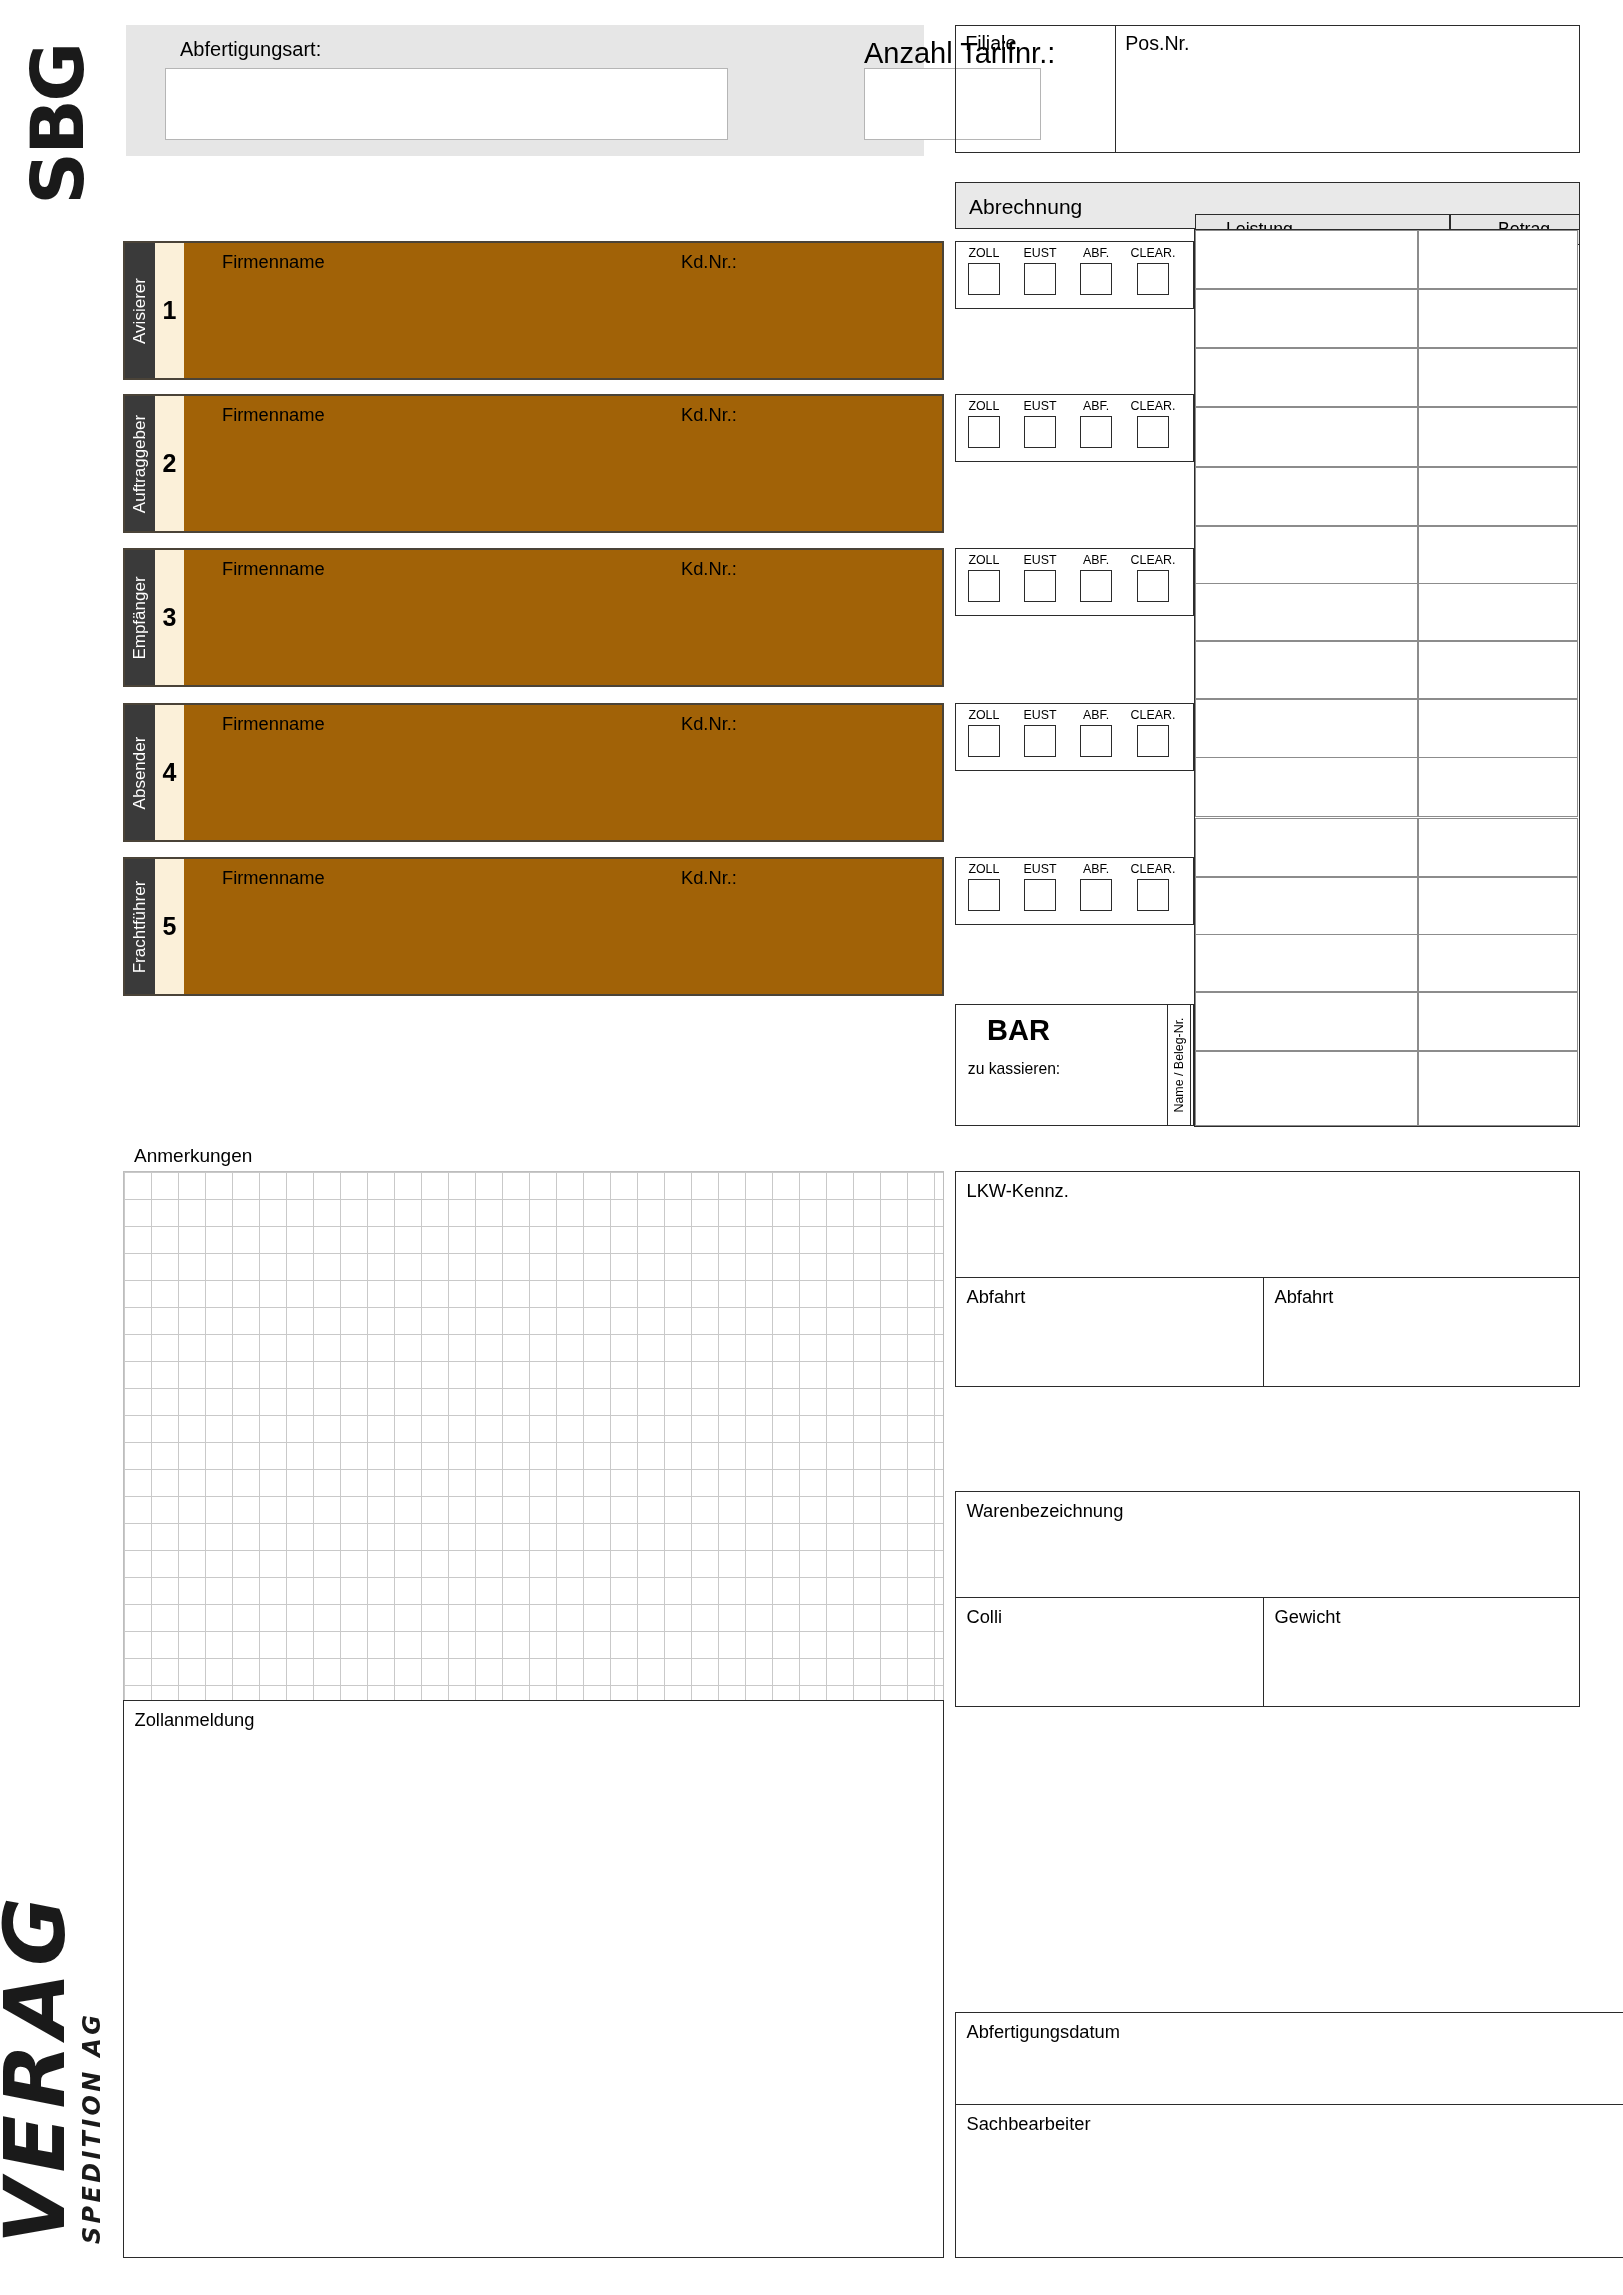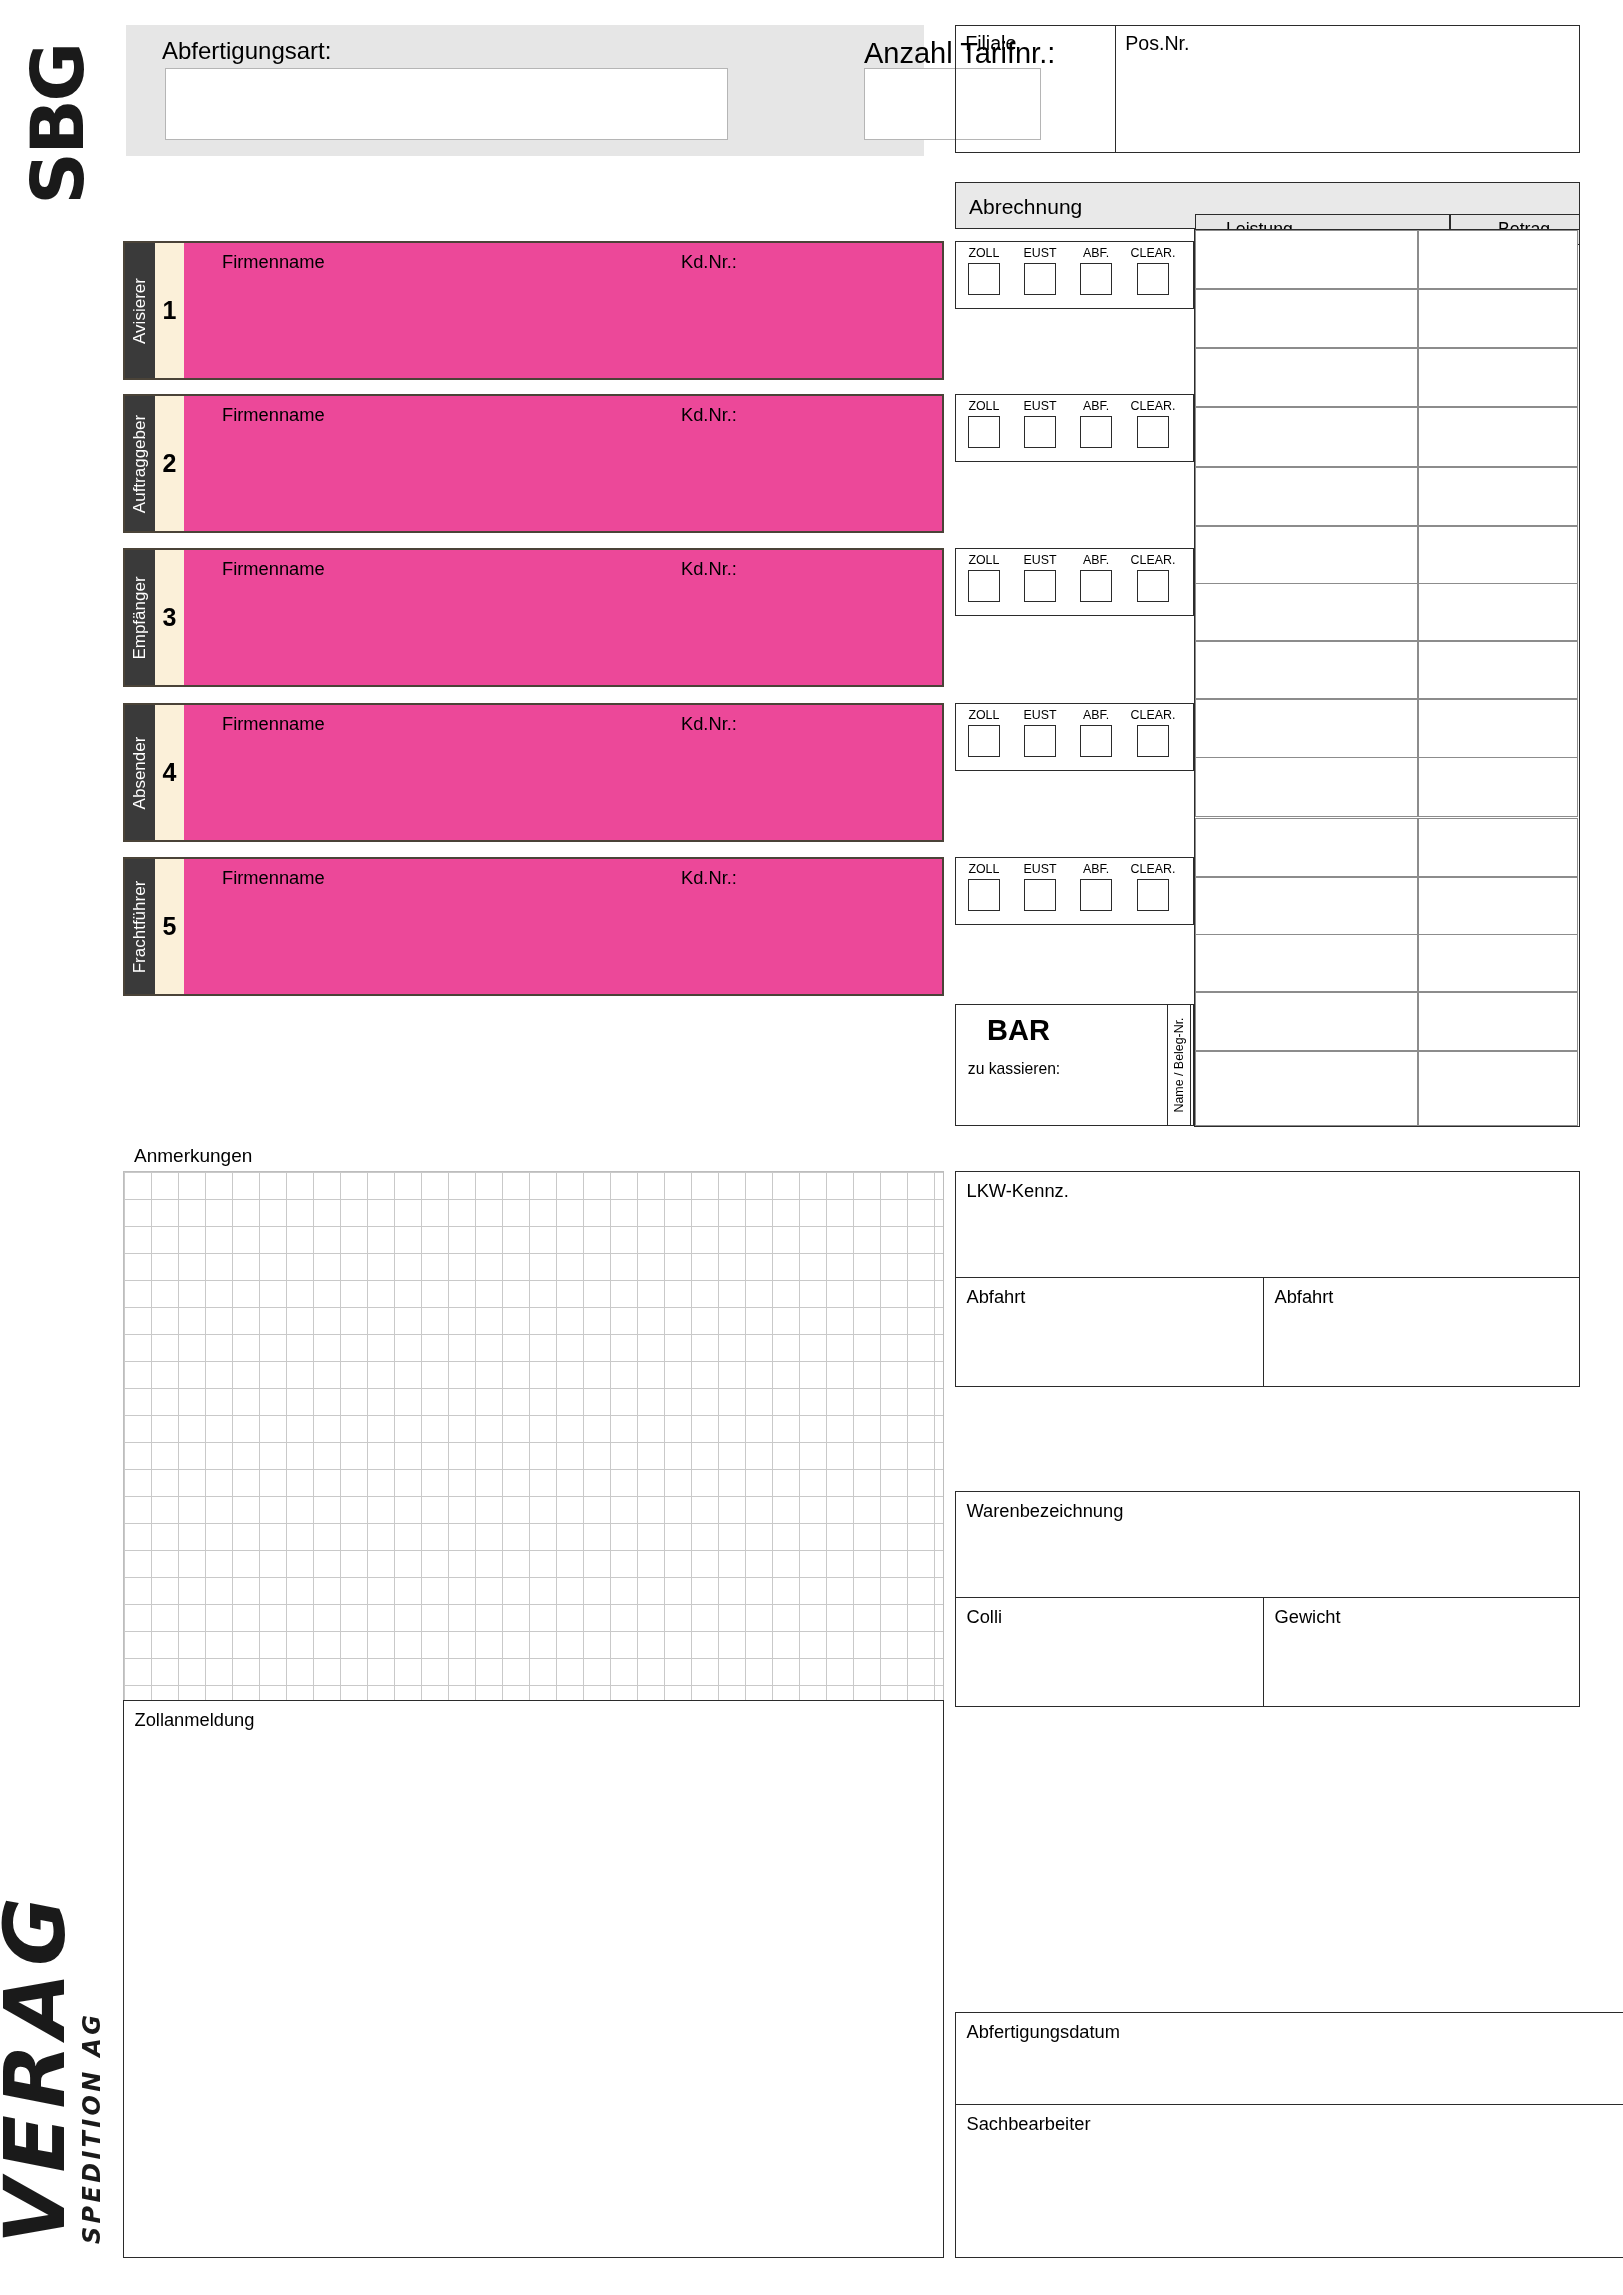--- a/index.html
+++ b/index.html
@@ -105,21 +105,21 @@
     background: #fbf0d9;
     font-size: 25px;
     font-weight: bold;
     display: flex;
     align-items: center;
     justify-content: center;
   }
   .party-body {
     position: absolute;
     left: 59px; top: 0; right: 0; bottom: 0;
-    background: #ec4899;
+    background: #a16207;
   }
   .party-fn { position: absolute; left: 38px; top: 7.9px; font-size: 18.3px; }
   .party-kd { position: absolute; left: 497px; top: 7.9px; font-size: 18.3px; }
 
   
   .chk-block { background: #ffffff; }
   .chk-col {
     position: absolute;
     top: 0;
     width: 48px;
@@ -183,21 +183,21 @@
 <div class="page">
 
   <div class="sbg-logo">SBG</div>
 
   <div class="verag-wrap">
     <div class="verag-main">VERAG</div>
     <div class="verag-sub">SPEDITION AG</div>
   </div>
 
   <div class="abs abf-head" style="left:126px; top:25px; width:798px; height:131px;">
-    <div class="abs lbl" style="left:36px; top:13px; font-size:24px;">Abfertigungsart:</div>
+    <div class="abs lbl" style="left:54px; top:13px; font-size:20px;">Abfertigungsart:</div>
     <div class="abs abf-inner-box" style="left:39px; top:43px; width:563px; height:72px;"></div>
 
     <div class="abs lbl" style="left:738px; top:13px; font-size:29px; white-space:nowrap;">Anzahl Tarifnr.:</div>
     <div class="abs abf-inner-box" style="left:738px; top:43px; width:177px; height:72px;"></div>
   </div>
 
   <div class="abs bx" style="left:955px; top:25px; width:625px; height:128px;">
     <div class="abs" style="left:0; top:0; width:160px; height:100%; border-right:1.3px solid #2b2b2b; box-sizing:border-box;">
       <div class="lbl" style="padding:6.5px 0 0 9.2px;">Filiale</div>
     </div>

